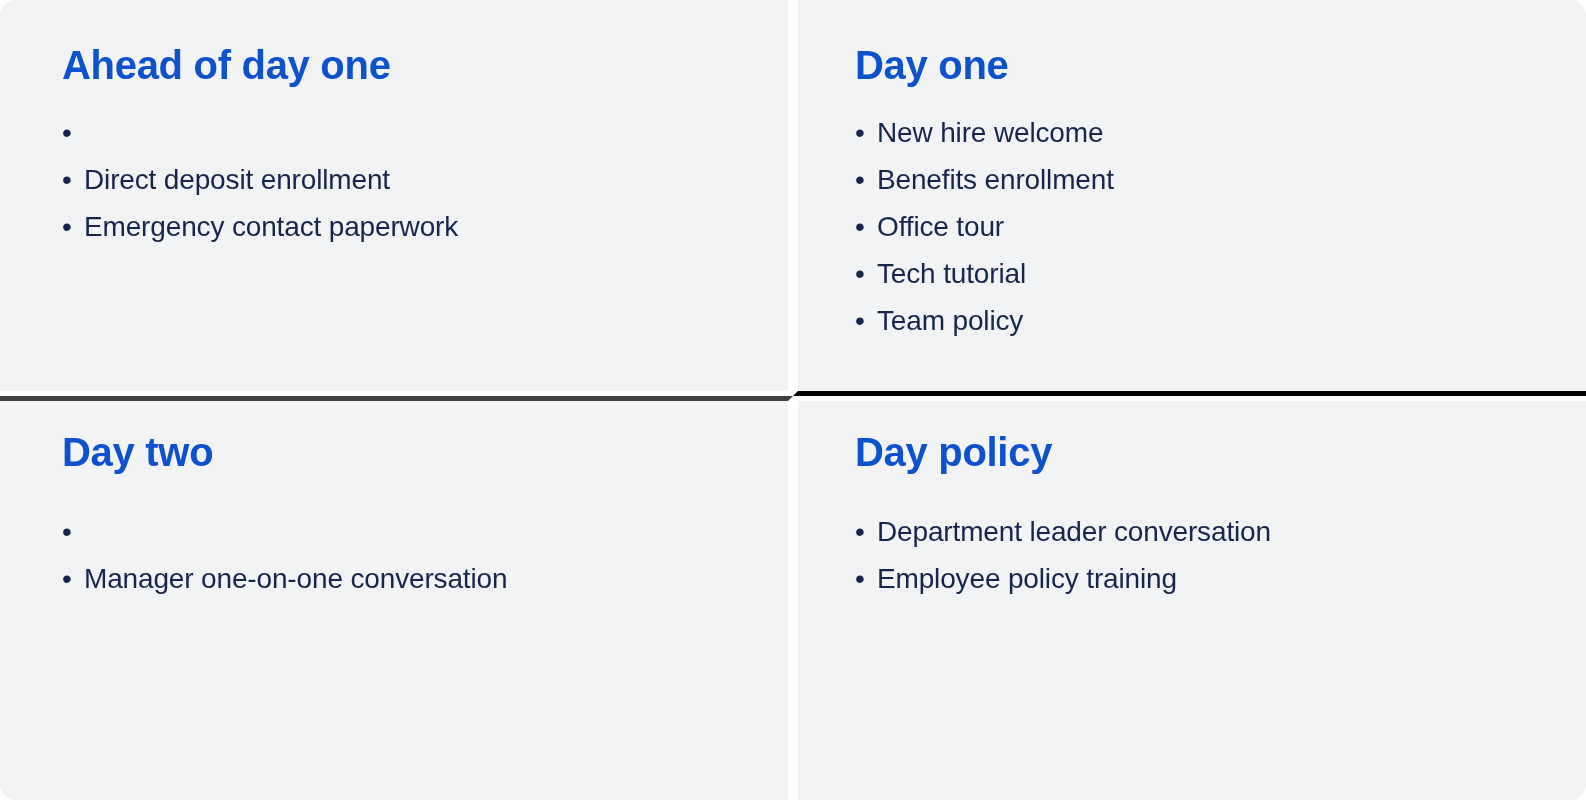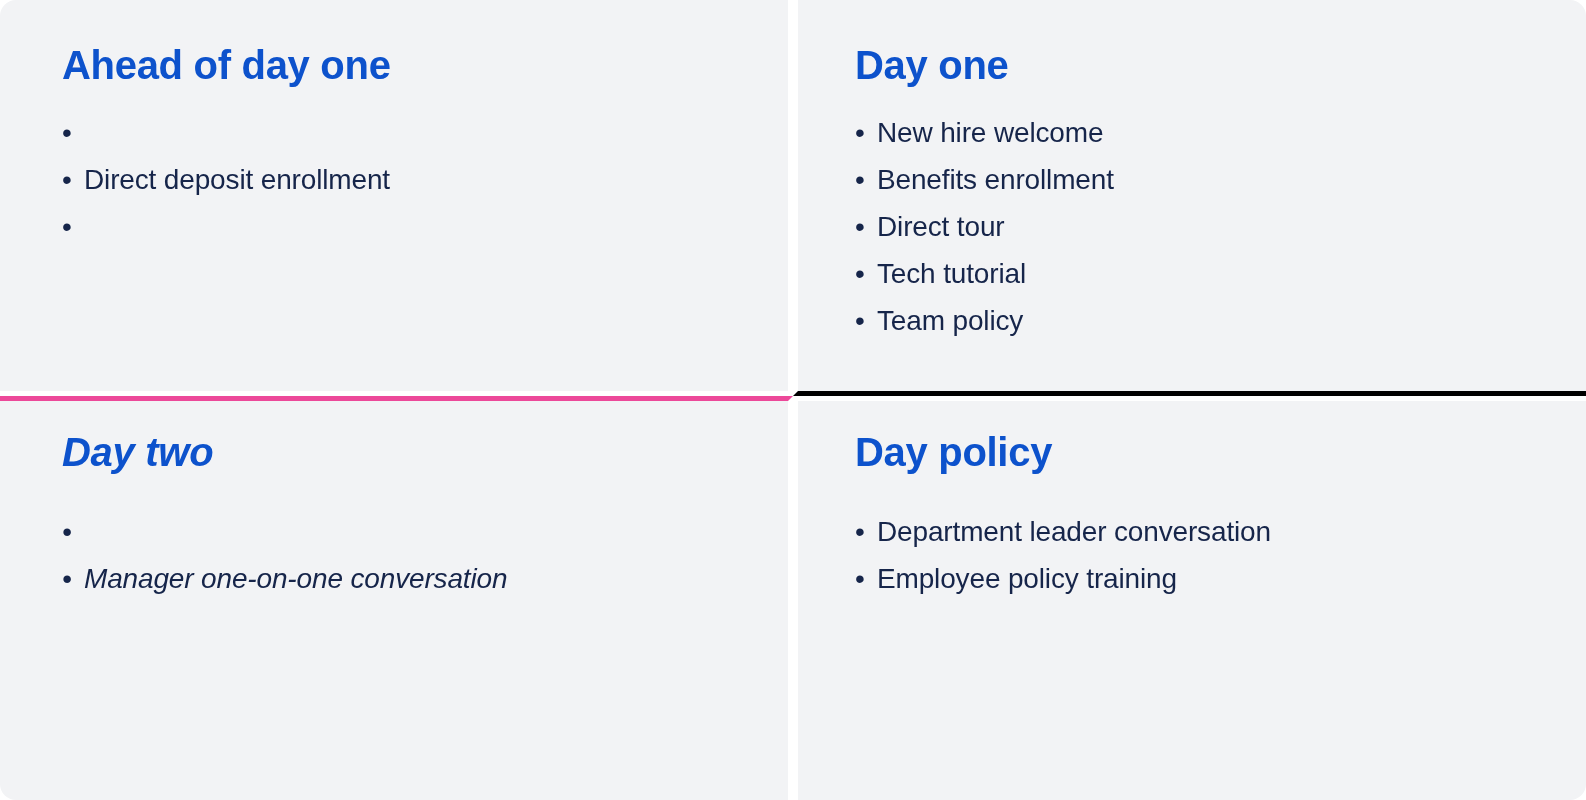--- a/index.html
+++ b/index.html
@@ -36,21 +36,21 @@
 
   
   .card {
     background: #f2f3f5;
     box-sizing: border-box;
     position: relative;
     overflow: hidden;
   }
   .card.c-tl { border-right: 5px solid #ffffff; border-bottom: 5px solid #ffffff; }
   .card.c-tr { border-left: 5px solid #ffffff;  border-bottom: 5px solid #000000; }
-  .card.c-bl { border-right: 5px solid #ffffff; border-top: 5px solid #ec4899; font-style: italic; }
+  .card.c-bl { border-right: 5px solid #ffffff; border-top: 5px solid #404040; }
   .card.c-br { border-left: 5px solid #ffffff;  border-top: 5px solid #ffffff; }
 
   .card-inner {
     position: absolute;
     left: 62px;
     right: 24px;
   }
   .c-tl .card-inner, .c-tr .card-inner { top: 44px; }
   .c-bl .card-inner, .c-br .card-inner { top: 30px; }
   .c-tr .card-inner, .c-br .card-inner { left: 57px; }
@@ -105,40 +105,41 @@
       <ul class="bullet-list">
         <li class="bullet-item">
           <span class="bullet-dot">•</span>
         </li>
         <li class="bullet-item">
           <span class="bullet-dot">•</span>
           <span class="bullet-text">Direct deposit enrollment</span>
         </li>
         <li class="bullet-item">
           <span class="bullet-dot">•</span>
+          <span class="bullet-text">Emergency contact paperwork</span>
         </li>
       </ul>
     </div>
   </section>
 
   <section class="card c-tr">
     <div class="card-inner">
       <h2 class="card-title">Day one</h2>
       <ul class="bullet-list">
         <li class="bullet-item">
           <span class="bullet-dot">•</span>
           <span class="bullet-text">New hire welcome</span>
         </li>
         <li class="bullet-item">
           <span class="bullet-dot">•</span>
           <span class="bullet-text">Benefits enrollment</span>
         </li>
         <li class="bullet-item">
           <span class="bullet-dot">•</span>
-          <span class="bullet-text">Direct tour</span>
+          <span class="bullet-text">Office tour</span>
         </li>
         <li class="bullet-item">
           <span class="bullet-dot">•</span>
           <span class="bullet-text">Tech tutorial</span>
         </li>
         <li class="bullet-item">
           <span class="bullet-dot">•</span>
           <span class="bullet-text">Team policy</span>
         </li>
       </ul>

